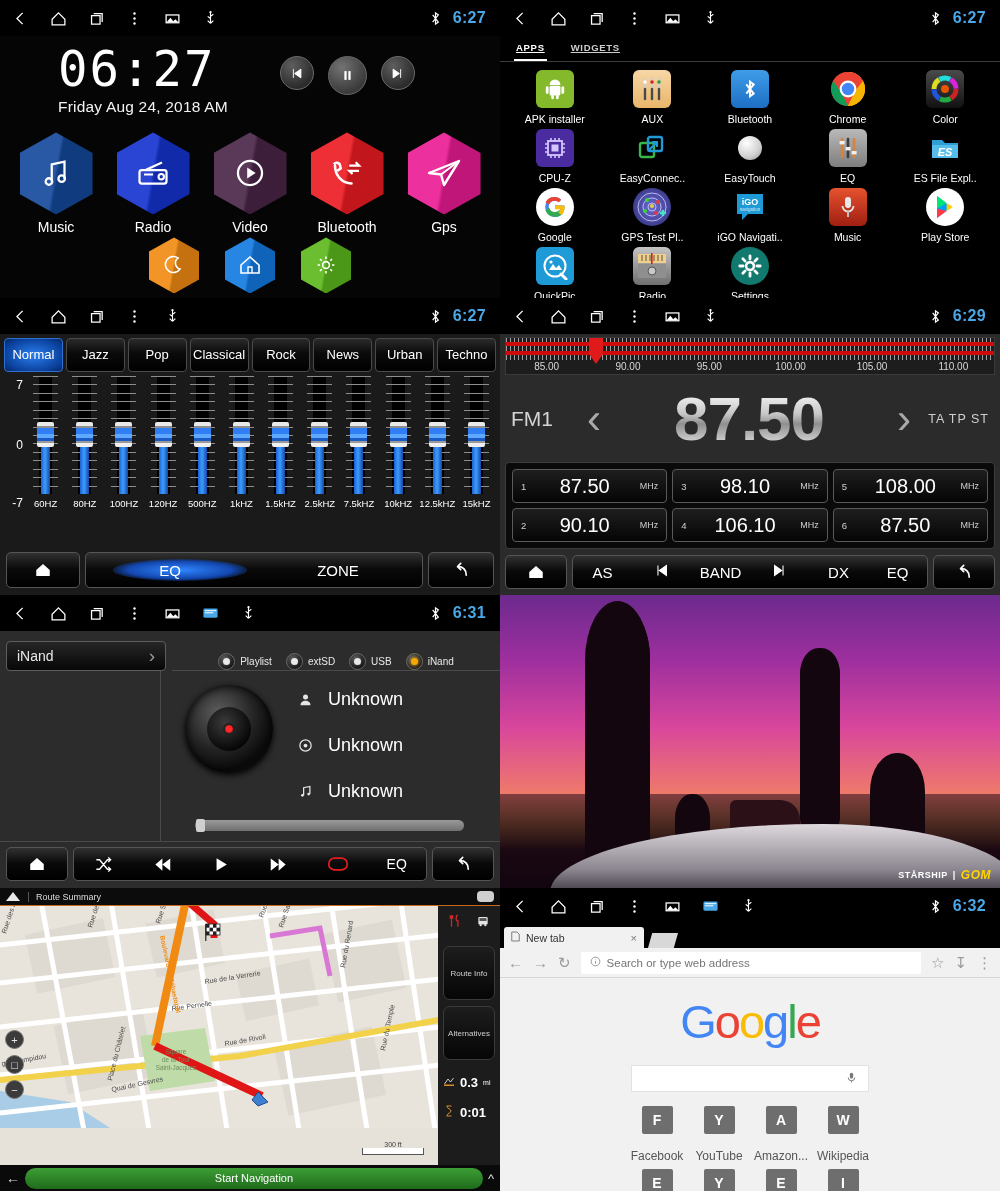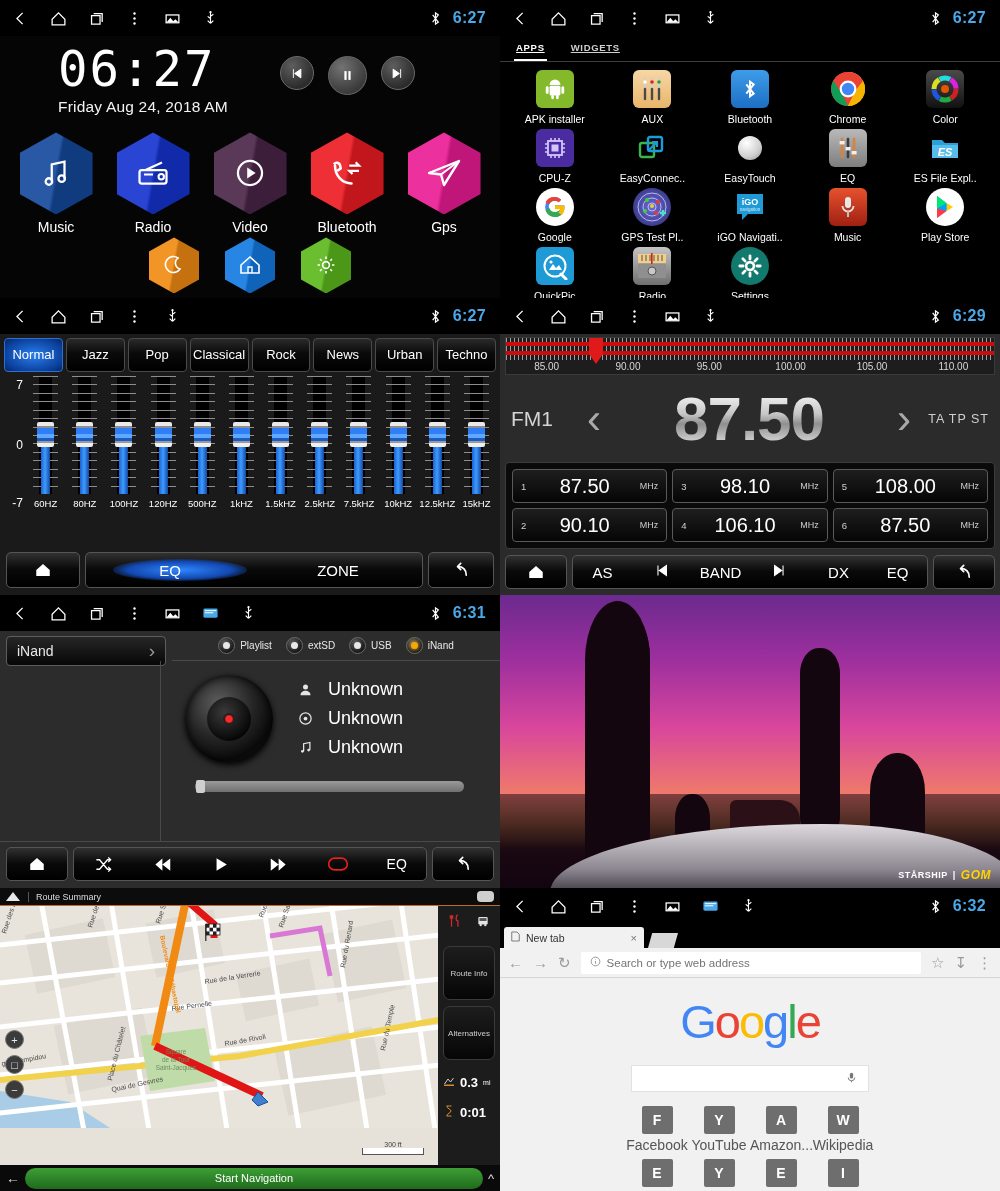--- a/index.html
+++ b/index.html
@@ -143,21 +143,21 @@
       border-radius:4px; display:flex; align-items:center; padding:0 8px; height:34px; }
   .preset .num { color:#d0d0d0; font-size:9.5px; width:16px; }
   .preset .val { flex:1; text-align:center; color:#fff; font-size:20px; }
   .preset .unit { color:#cfcfcf; font-size:9px; width:26px; text-align:right;}
   .radio-bottom { display:flex; gap:5px; padding-top:6px; }
   .radio-center { flex:1; display:flex; align-items:center; }
   .radio-center .seg { flex:1; text-align:center; color:#fff; font-size:15px; }
 
   
   .musicbody { background:#2c2c2c; height:calc(100% - 36px); display:flex; flex-direction:column;}
-  .music-top { display:flex; height:30px; }
+  .music-top { display:flex; height:40px;align-items:flex-end; }
   .inand-btn { width:160px; margin:5px 6px 0 6px; height:30px;
       background:linear-gradient(#262626,#070707); border:1px solid #5d5d5d; border-radius:4px;
       display:flex; align-items:center; padding:0 10px; color:#e8e8e8; font-size:14px; }
   .inand-btn .ch { margin-left:auto; color:#9a9a9a; font-size:19px; font-weight:200;}
   .srcbar { flex:1; display:flex; align-items:center; gap:14px; justify-content:center;
       border-bottom:1px solid #4a4a4a; }
   .srcitem { display:flex; align-items:center; gap:5px; color:#e8e8e8; font-size:10px; }
   .rad { width:17px;height:17px;border-radius:50%;
       background:radial-gradient(circle at 36% 30%, #5c5c5c, #181818 72%);
       border:1px solid #6a6a6a; display:flex;align-items:center;justify-content:center;}
@@ -169,21 +169,21 @@
   .nowrow { display:flex; align-items:flex-start; gap:24px; }
   .disc { width:88px;height:88px;border-radius:50%; margin-left:24px;
       background:radial-gradient(circle at 38% 32%, #5d5d5d 0%, #262626 42%, #0b0b0b 70%, #2e2e2e 100%);
       display:flex;align-items:center;justify-content:center;
       box-shadow:inset 0 0 10px #000, 0 2px 6px #000;}
   .disc .inner { width:44px;height:44px;border-radius:50%;
       background:radial-gradient(circle at 40% 35%, #3a3a3a, #050505 75%);
       display:flex;align-items:center;justify-content:center;}
   .disc .hole { width:12px;height:12px;border-radius:50%;
       background:radial-gradient(circle,#ff2b2b 0 45%,#8d0000 100%); border:2px solid #222;}
-  .metalist { display:flex; flex-direction:column; gap:8px; padding-top:4px;}
+  .metalist { display:flex; flex-direction:column; gap:25px; padding-top:4px;}
   .metarow { display:flex; align-items:center; gap:14px; color:#fff; font-size:18px;}
   .metaicon { width:17px; display:flex; justify-content:center; color:#e4e4e4; }
   .seek { margin:18px 20px 0 34px; height:11px; border-radius:6px;
       background:linear-gradient(#9a9a9a,#707070); position:relative; }
   .seek .thumb { position:absolute; left:1px; top:-1px; width:9px; height:13px;
       background:#cfcfcf; border-radius:2px; }
   .music-bottom { display:flex; gap:5px; padding:5px 6px 7px 6px; border-top:1px solid #4a4a4a;}
   .music-center { flex:1; display:flex; align-items:center; }
   .music-center .seg { flex:1; display:flex; align-items:center; justify-content:center;
       color:#fff; font-size:14px; }
@@ -248,21 +248,21 @@
   .content { flex:1; background:#f1f1f1; display:flex; flex-direction:column;
      align-items:center; padding-top:16px; position:relative;}
   .glogo { font-size:47px; letter-spacing:-2px; font-weight:400; display:flex; }
   .searchbox { width:238px;height:27px;background:#fff;border:1px solid #e2e2e2;
      margin-top:16px; display:flex;align-items:center; justify-content:flex-end; padding-right:10px;}
   .shortgrid { display:grid; grid-template-columns:repeat(4,62px); margin-top:14px; row-gap:6px;}
   .scut { text-align:center; }
   .scut .sq { width:31px;height:28px;background:#6e6e6e;color:#fff;margin:0 auto;
      display:flex;align-items:center;justify-content:center;font-size:14px;font-weight:bold;
      border-radius:2px;}
-  .scut .nm { color:#555; font-size:14px; margin-top:3px; white-space:nowrap;}
+  .scut .nm { color:#555; font-size:12px; margin-top:15px; white-space:nowrap;}
 </style>
 </head>
 <body>
 
 <div class="grid">
 
   <div class="panel">
     <div class="home">
       <div class="statusbar">
         <div class="sb-icons">

